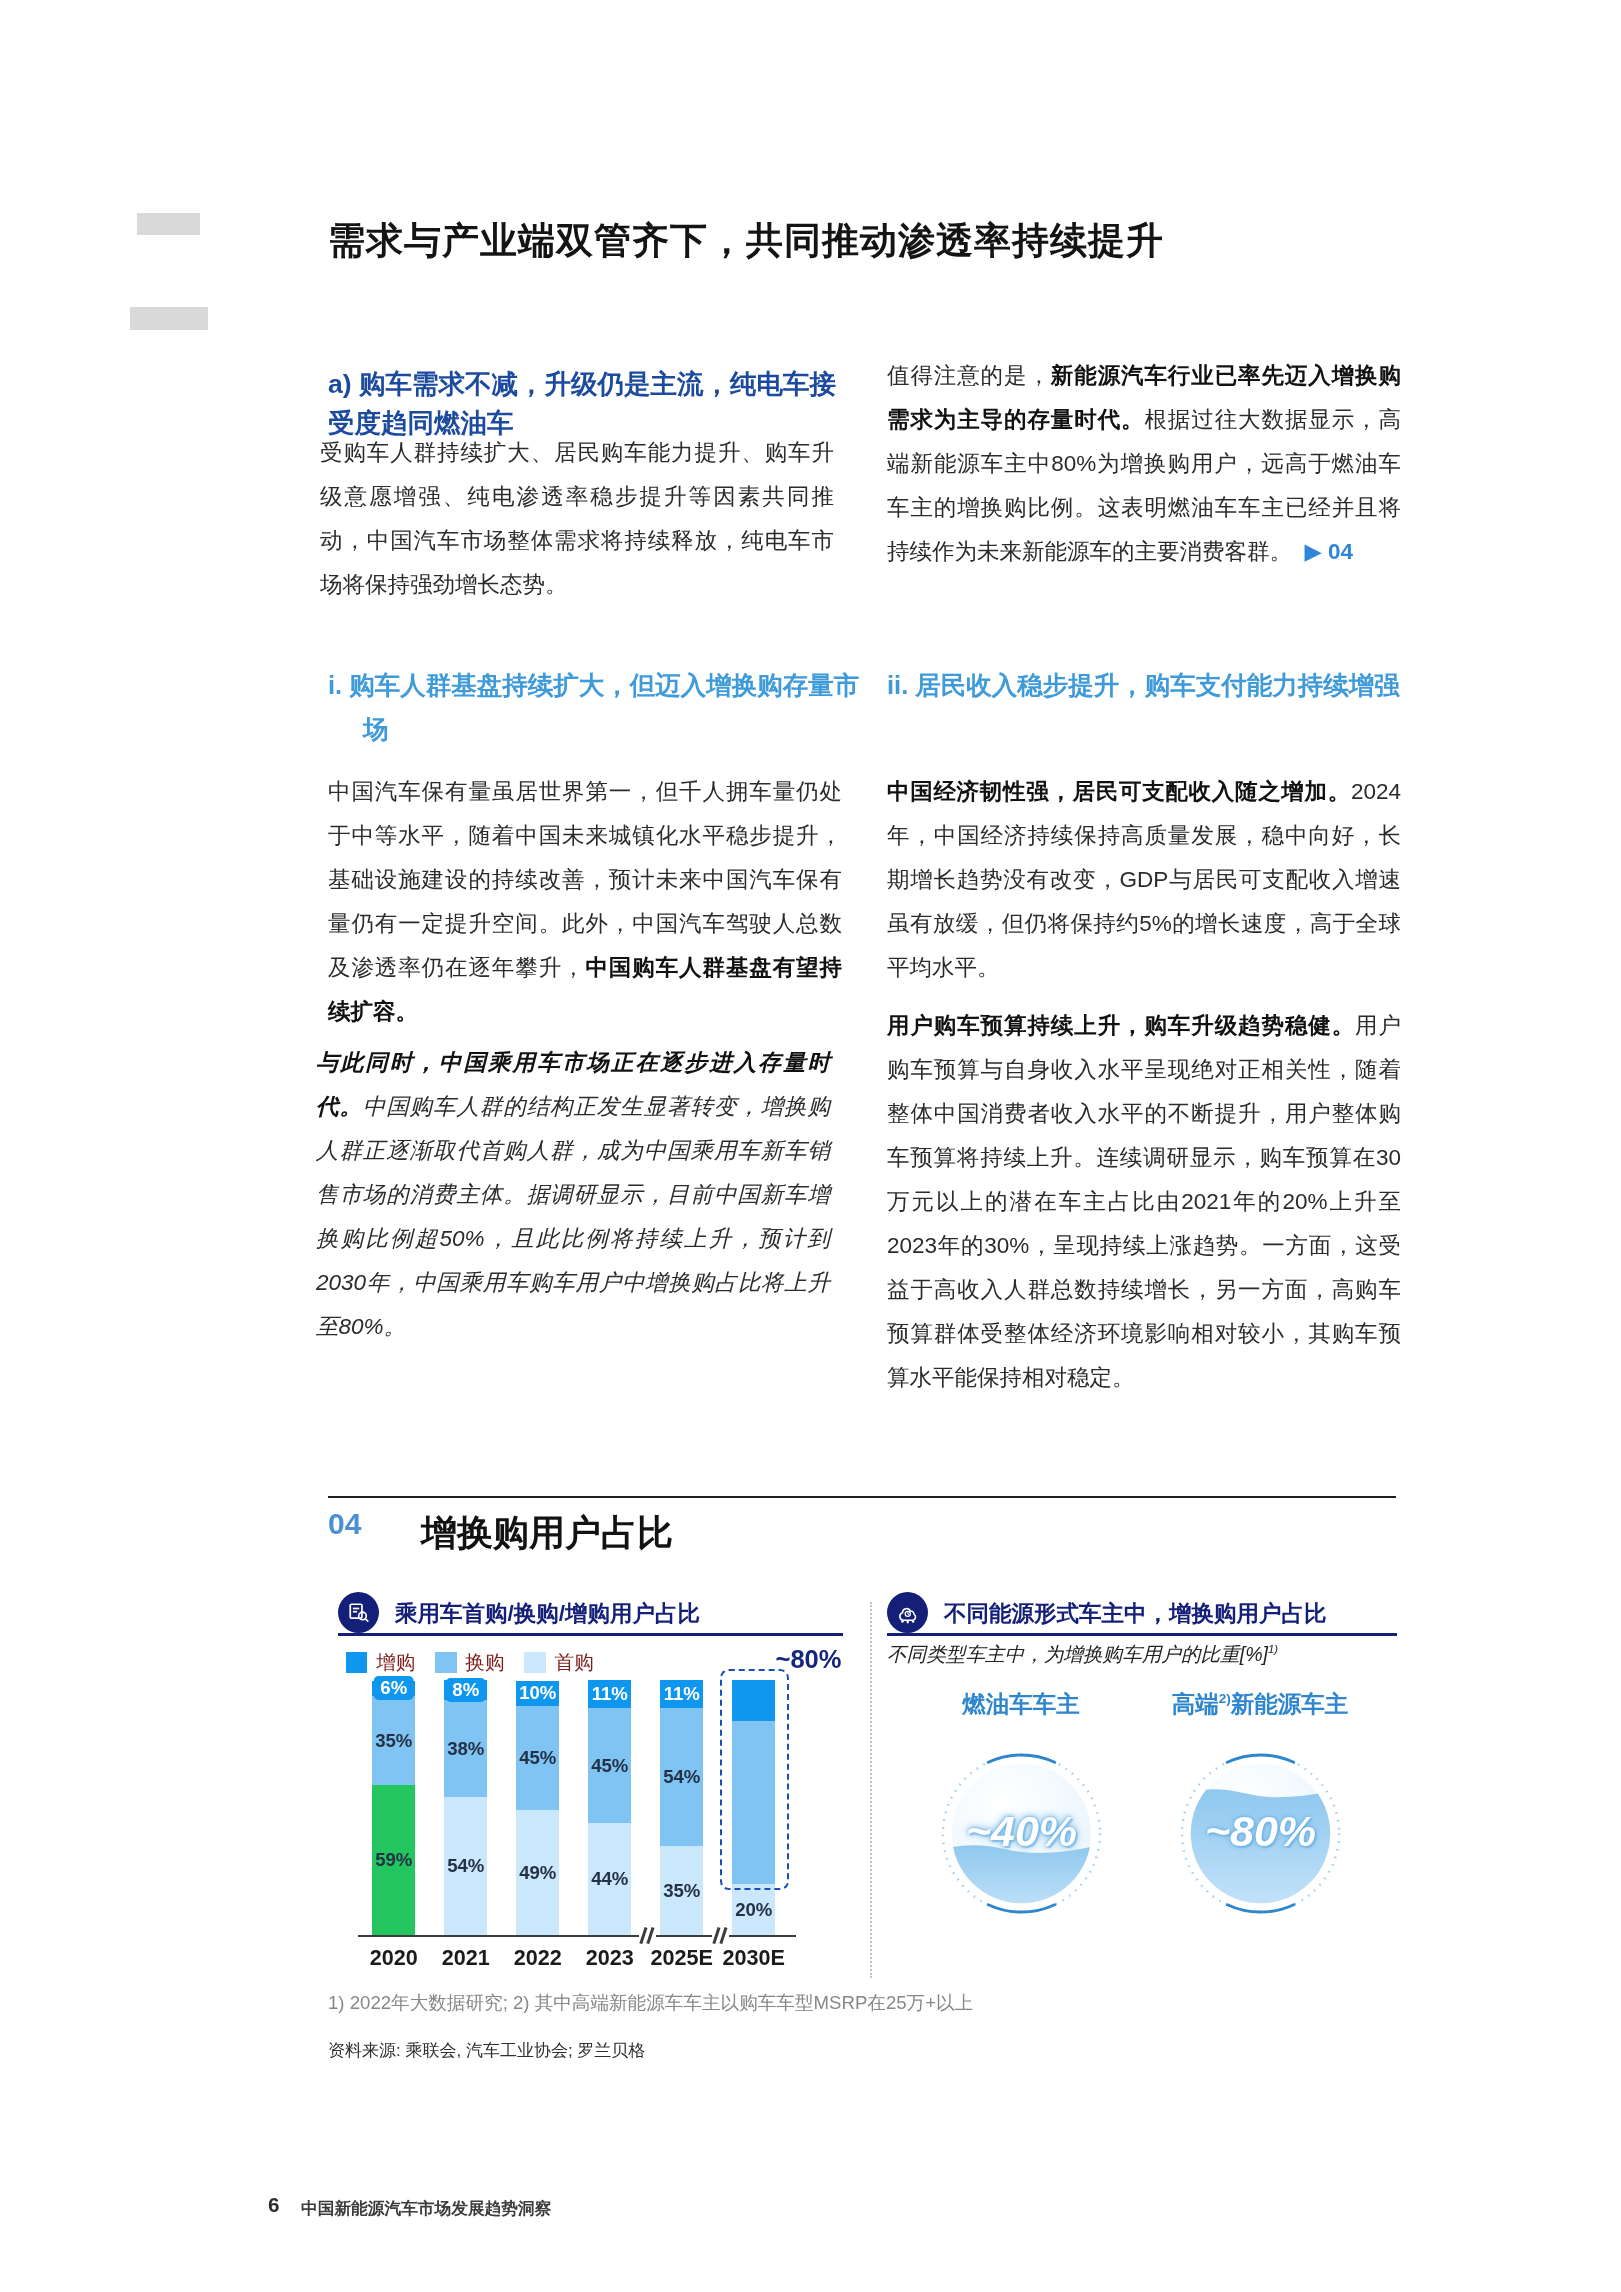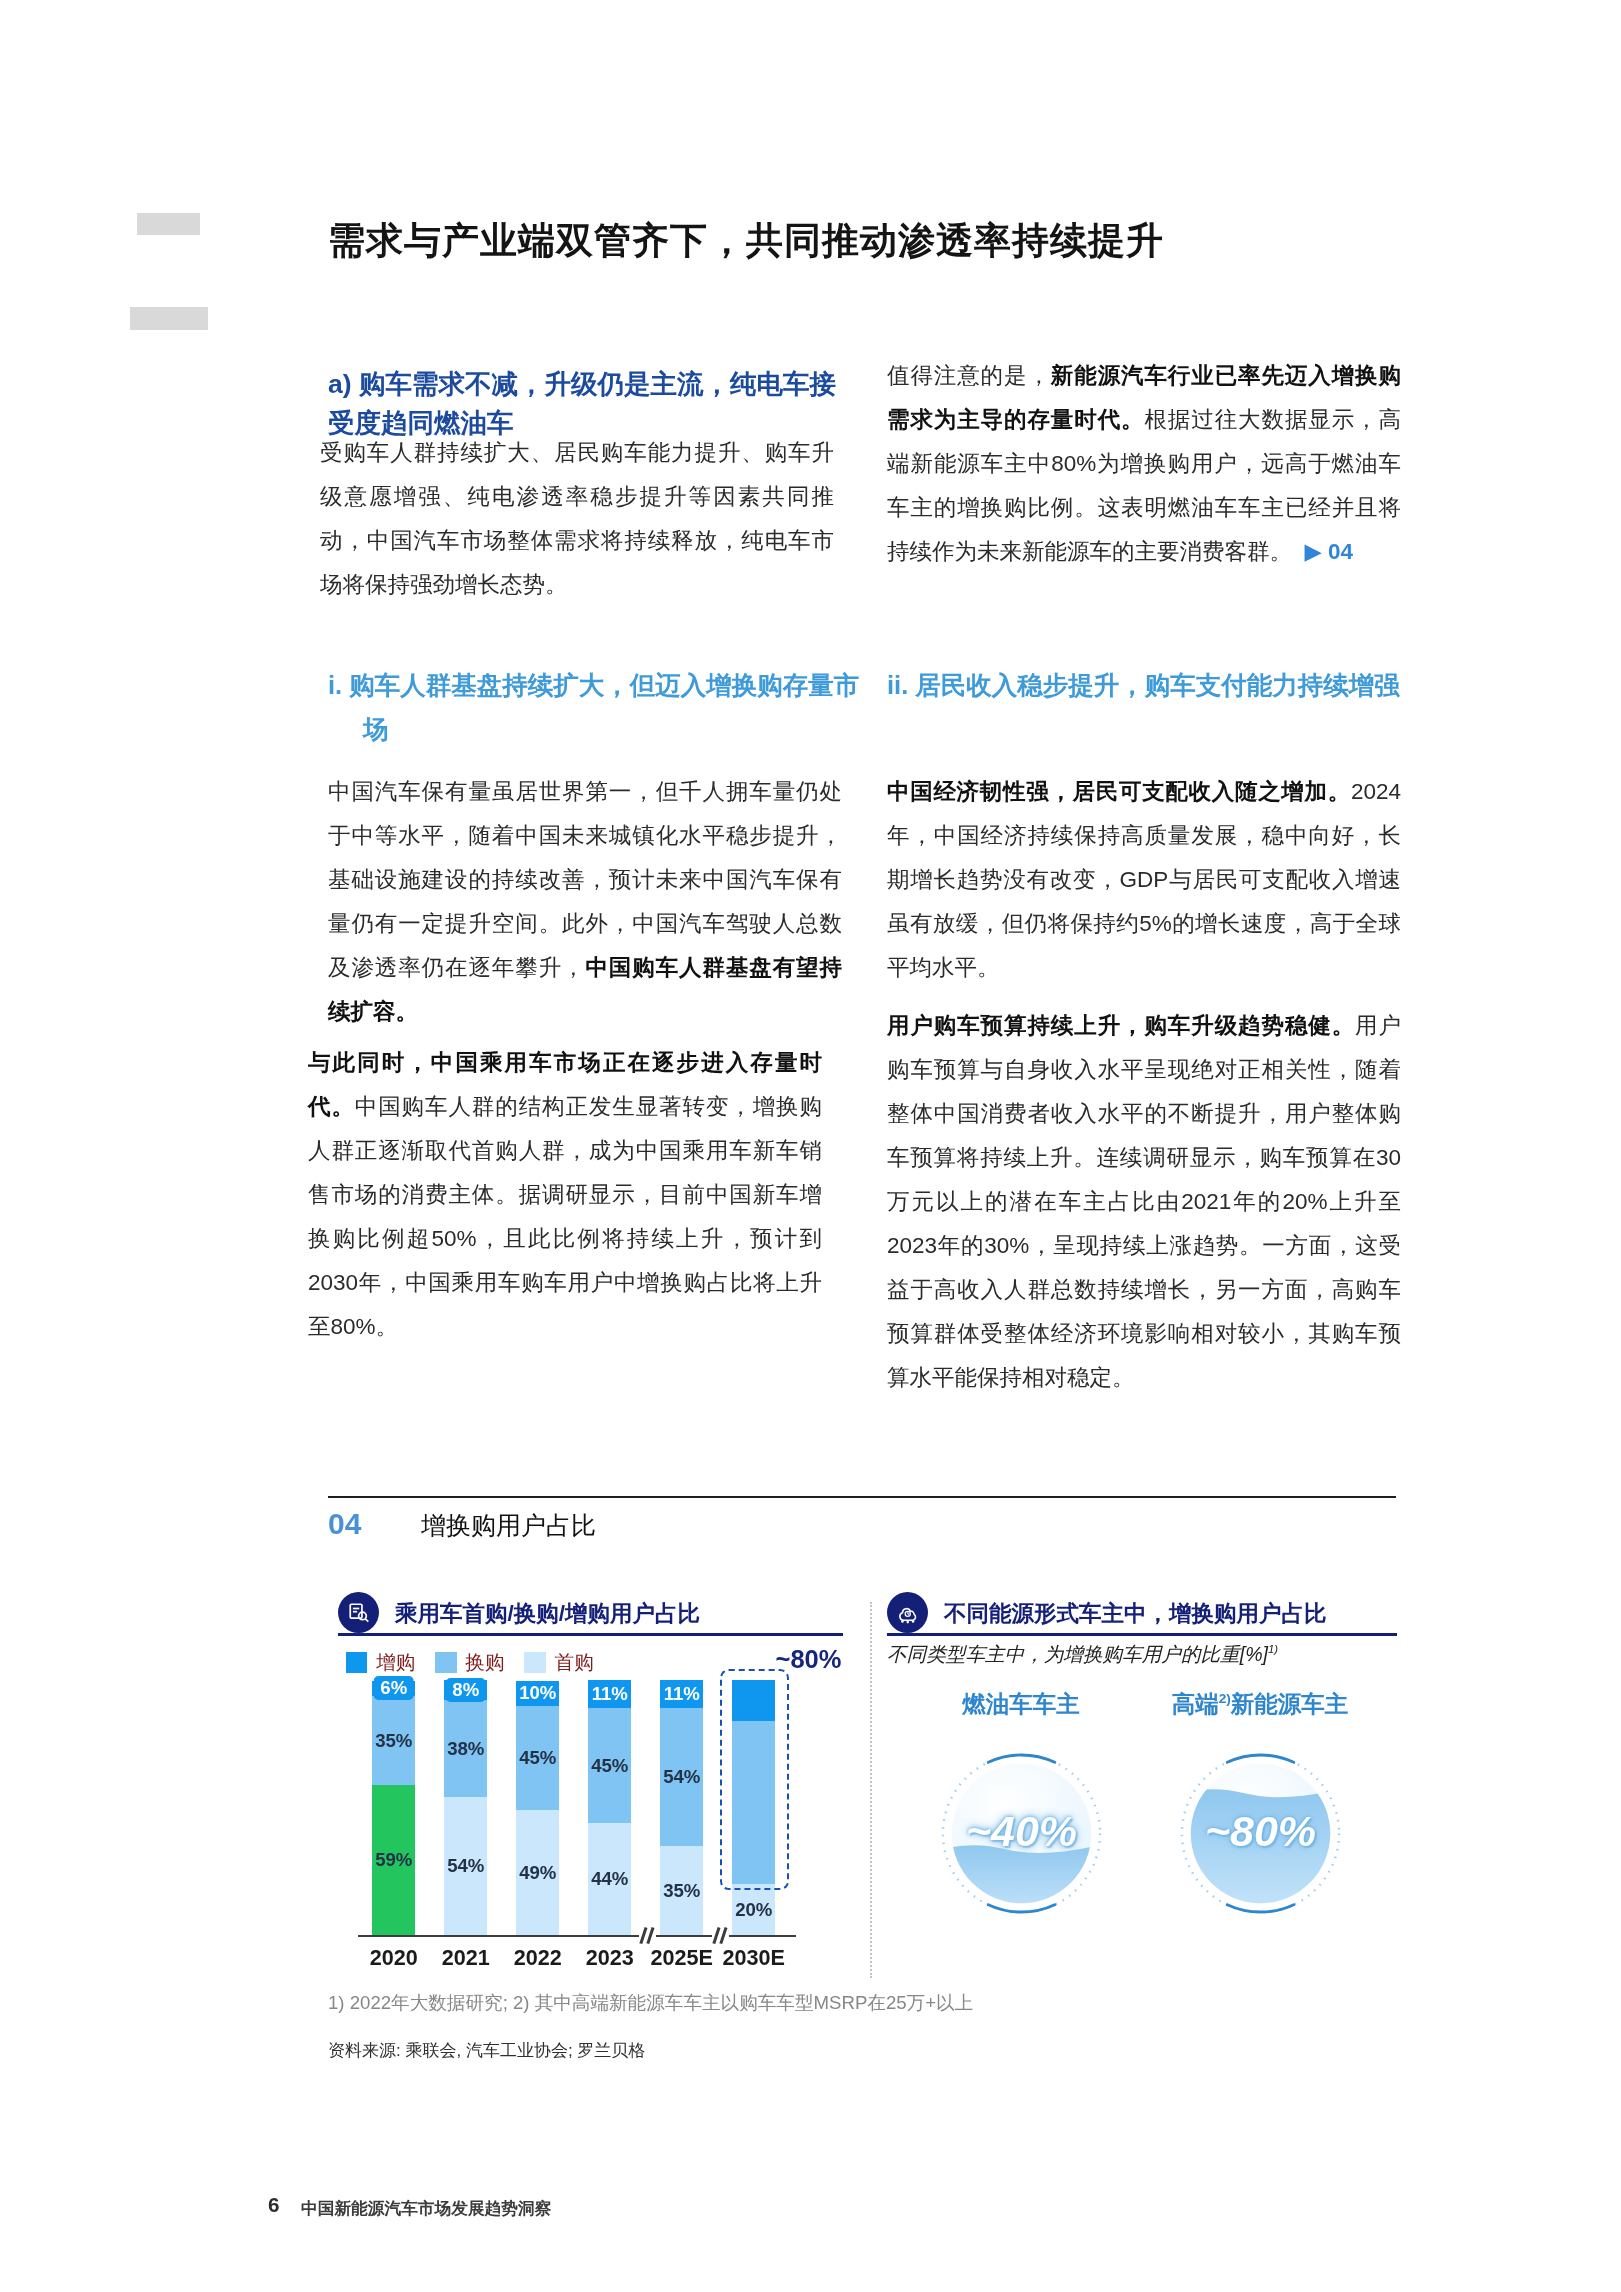--- a/index.html
+++ b/index.html
@@ -16,21 +16,21 @@
   
   .tcol{width:514px;}
   .body-p{font-size:22.5px;line-height:44px;text-align:justify;color:#2b2b2b;margin:0;}
   .body-p b{color:#111;font-weight:700;}
   .h-a{font-size:26.5px;line-height:39px;font-weight:800;color:#1b4a9e;margin:0;}
   .h-rom{font-size:25.5px;line-height:44px;font-weight:800;color:#3e9ad9;margin:0;padding-left:35px;text-indent:-35px;}
   .ref04{color:#2f86d8;font-weight:800;white-space:nowrap;}
   
   .ex-rule{left:328px;top:1496px;width:1068px;height:2px;background:#1f1f1f;}
   .ex-num{left:328px;top:1507px;font-size:30px;font-weight:800;color:#4a90d6;}
-  .ex-title{left:421px;top:1509px;font-size:25px;font-weight:400;color:#121212;}
+  .ex-title{left:421px;top:1509px;font-size:36px;font-weight:700;color:#121212;}
   .v-sep{left:870px;top:1602px;height:376px;width:0;border-left:2px dotted #c3c3c3;}
   
   .panel{position:absolute;top:1596px;}
   .panel-left{left:338px;width:505px;height:392px;}
   .panel-right{left:887px;width:510px;height:392px;}
   .hdr-icon{position:absolute;left:0;top:-3.9px;width:41px;height:41px;border-radius:50%;background:#141f78;display:flex;align-items:center;justify-content:center;}
   .hdr-title{position:absolute;left:57px;top:2px;font-size:22.5px;font-weight:800;color:#141f78;white-space:nowrap;}
   .hdr-underline{position:absolute;left:0;top:37px;height:2.9px;background:#141f78;}
   
   .legend{position:absolute;left:7.8px;top:53px;display:flex;gap:19.6px;align-items:center;}
@@ -72,21 +72,21 @@
 
 <div class="abs deco" style="left:137px;top:213px;width:63px;height:21.6px;"></div>
 <div class="abs deco" style="left:130px;top:307px;width:78px;height:22.5px;"></div>
 
 <h1 class="abs page-title">需求与产业端双管齐下，共同推动渗透率持续提升</h1>
 
 <h2 class="abs h-a tcol" style="left:328px;top:365px;">a) 购车需求不减，升级仍是主流，纯电车接受度趋同燃油车</h2>
 <p class="abs body-p tcol" style="left:308px;top:431px;margin-left:12px;">受购车人群持续扩大、居民购车能力提升、购车升级意愿增强、纯电渗透率稳步提升等因素共同推动，中国汽车市场整体需求将持续释放，纯电车市场将保持强劲增长态势。</p>
 <h3 class="abs h-rom tcol" style="left:328px;top:663px;">i. 购车人群基盘持续扩大，但迈入增换购存量市场</h3>
 <p class="abs body-p tcol" style="left:328px;top:770px;"><span>中国汽车保有量虽居世界第一，但千人拥车量仍处于中等水平，随着中国未来城镇化水平稳步提升，基础设施建设的持续改善，预计未来中国汽车保有量仍有一定提升空间。此外，中国汽车驾驶人总数及渗透率仍在逐年攀升，</span><b>中国购车人群基盘有望持续扩容。</b></p>
-<p class="abs body-p tcol" style="left:308px;top:1041px;"><b>与此同时，中国乘用车市场正在逐步进入存量时代。</b><span>中国购车人群的结构正发生显著转变，增换购人群正逐渐取代首购人群，成为中国乘用车新车销售市场的消费主体。据调研显示，目前中国新车增换购比例超50%，且此比例将持续上升，预计到2030年，中国乘用车购车用户中增换购占比将上升至80%。</span></p>
+<p class="abs body-p tcol" style="left:316px;top:1041px;font-style:italic;"><b>与此同时，中国乘用车市场正在逐步进入存量时代。</b><span>中国购车人群的结构正发生显著转变，增换购人群正逐渐取代首购人群，成为中国乘用车新车销售市场的消费主体。据调研显示，目前中国新车增换购比例超50%，且此比例将持续上升，预计到2030年，中国乘用车购车用户中增换购占比将上升至80%。</span></p>
 
 <p class="abs body-p tcol" style="left:887px;top:354px;"><span>值得注意的是，</span><b>新能源汽车行业已率先迈入增换购需求为主导的存量时代。</b><span>根据过往大数据显示，高端新能源车主中80%为增换购用户，远高于燃油车车主的增换购比例。这表明燃油车车主已经并且将持续作为未来新能源车的主要消费客群。</span>&nbsp;&nbsp;<span class="ref04">▶ 04</span></p>
 <h3 class="abs h-rom tcol" style="left:887px;top:663px;">ii. 居民收入稳步提升，购车支付能力持续增强</h3>
 <p class="abs body-p tcol" style="left:887px;top:770px;"><b>中国经济韧性强，居民可支配收入随之增加。</b><span>2024年，中国经济持续保持高质量发展，稳中向好，长期增长趋势没有改变，GDP与居民可支配收入增速虽有放缓，但仍将保持约5%的增长速度，高于全球平均水平。</span></p>
 <p class="abs body-p tcol" style="left:887px;top:1004px;"><b>用户购车预算持续上升，购车升级趋势稳健。</b><span>用户购车预算与自身收入水平呈现绝对正相关性，随着整体中国消费者收入水平的不断提升，用户整体购车预算将持续上升。连续调研显示，购车预算在30万元以上的潜在车主占比由2021年的20%上升至2023年的30%，呈现持续上涨趋势。一方面，这受益于高收入人群总数持续增长，另一方面，高购车预算群体受整体经济环境影响相对较小，其购车预算水平能保持相对稳定。</span></p>
 
 <div class="abs ex-rule"></div>
 <div class="abs ex-num">04</div>
 <div class="abs ex-title">增换购用户占比</div>
 <div class="abs v-sep"></div>

